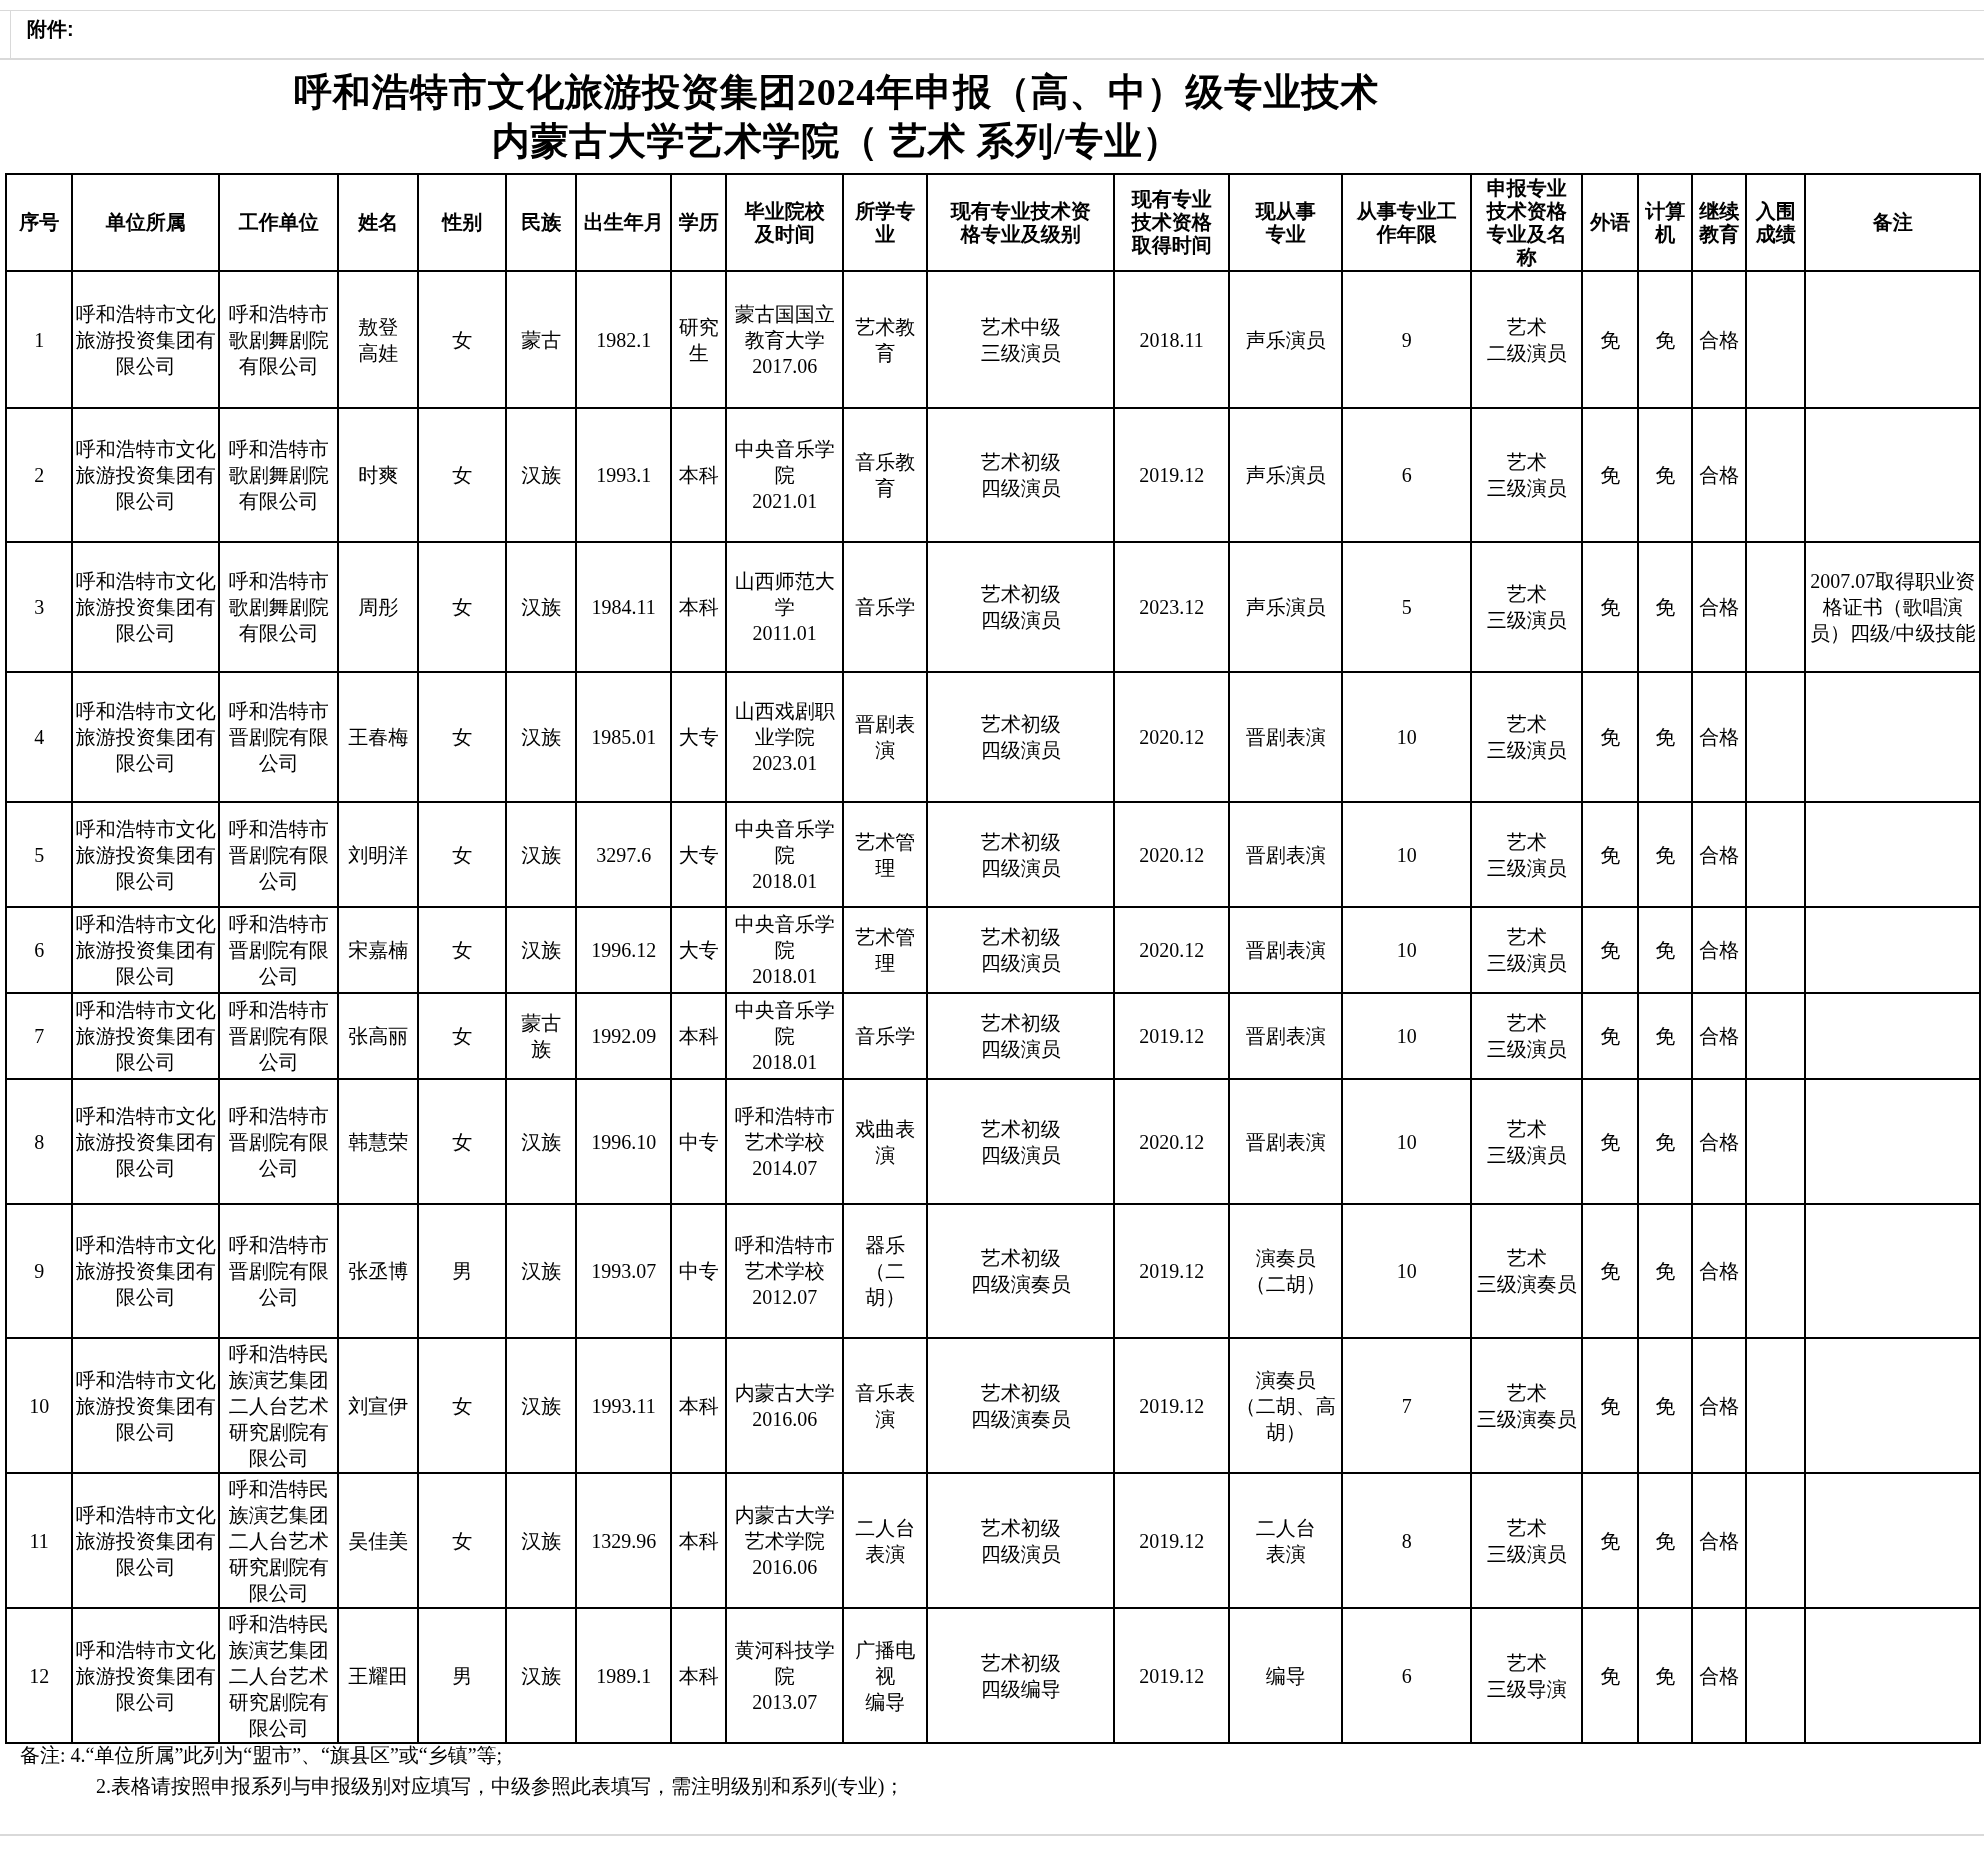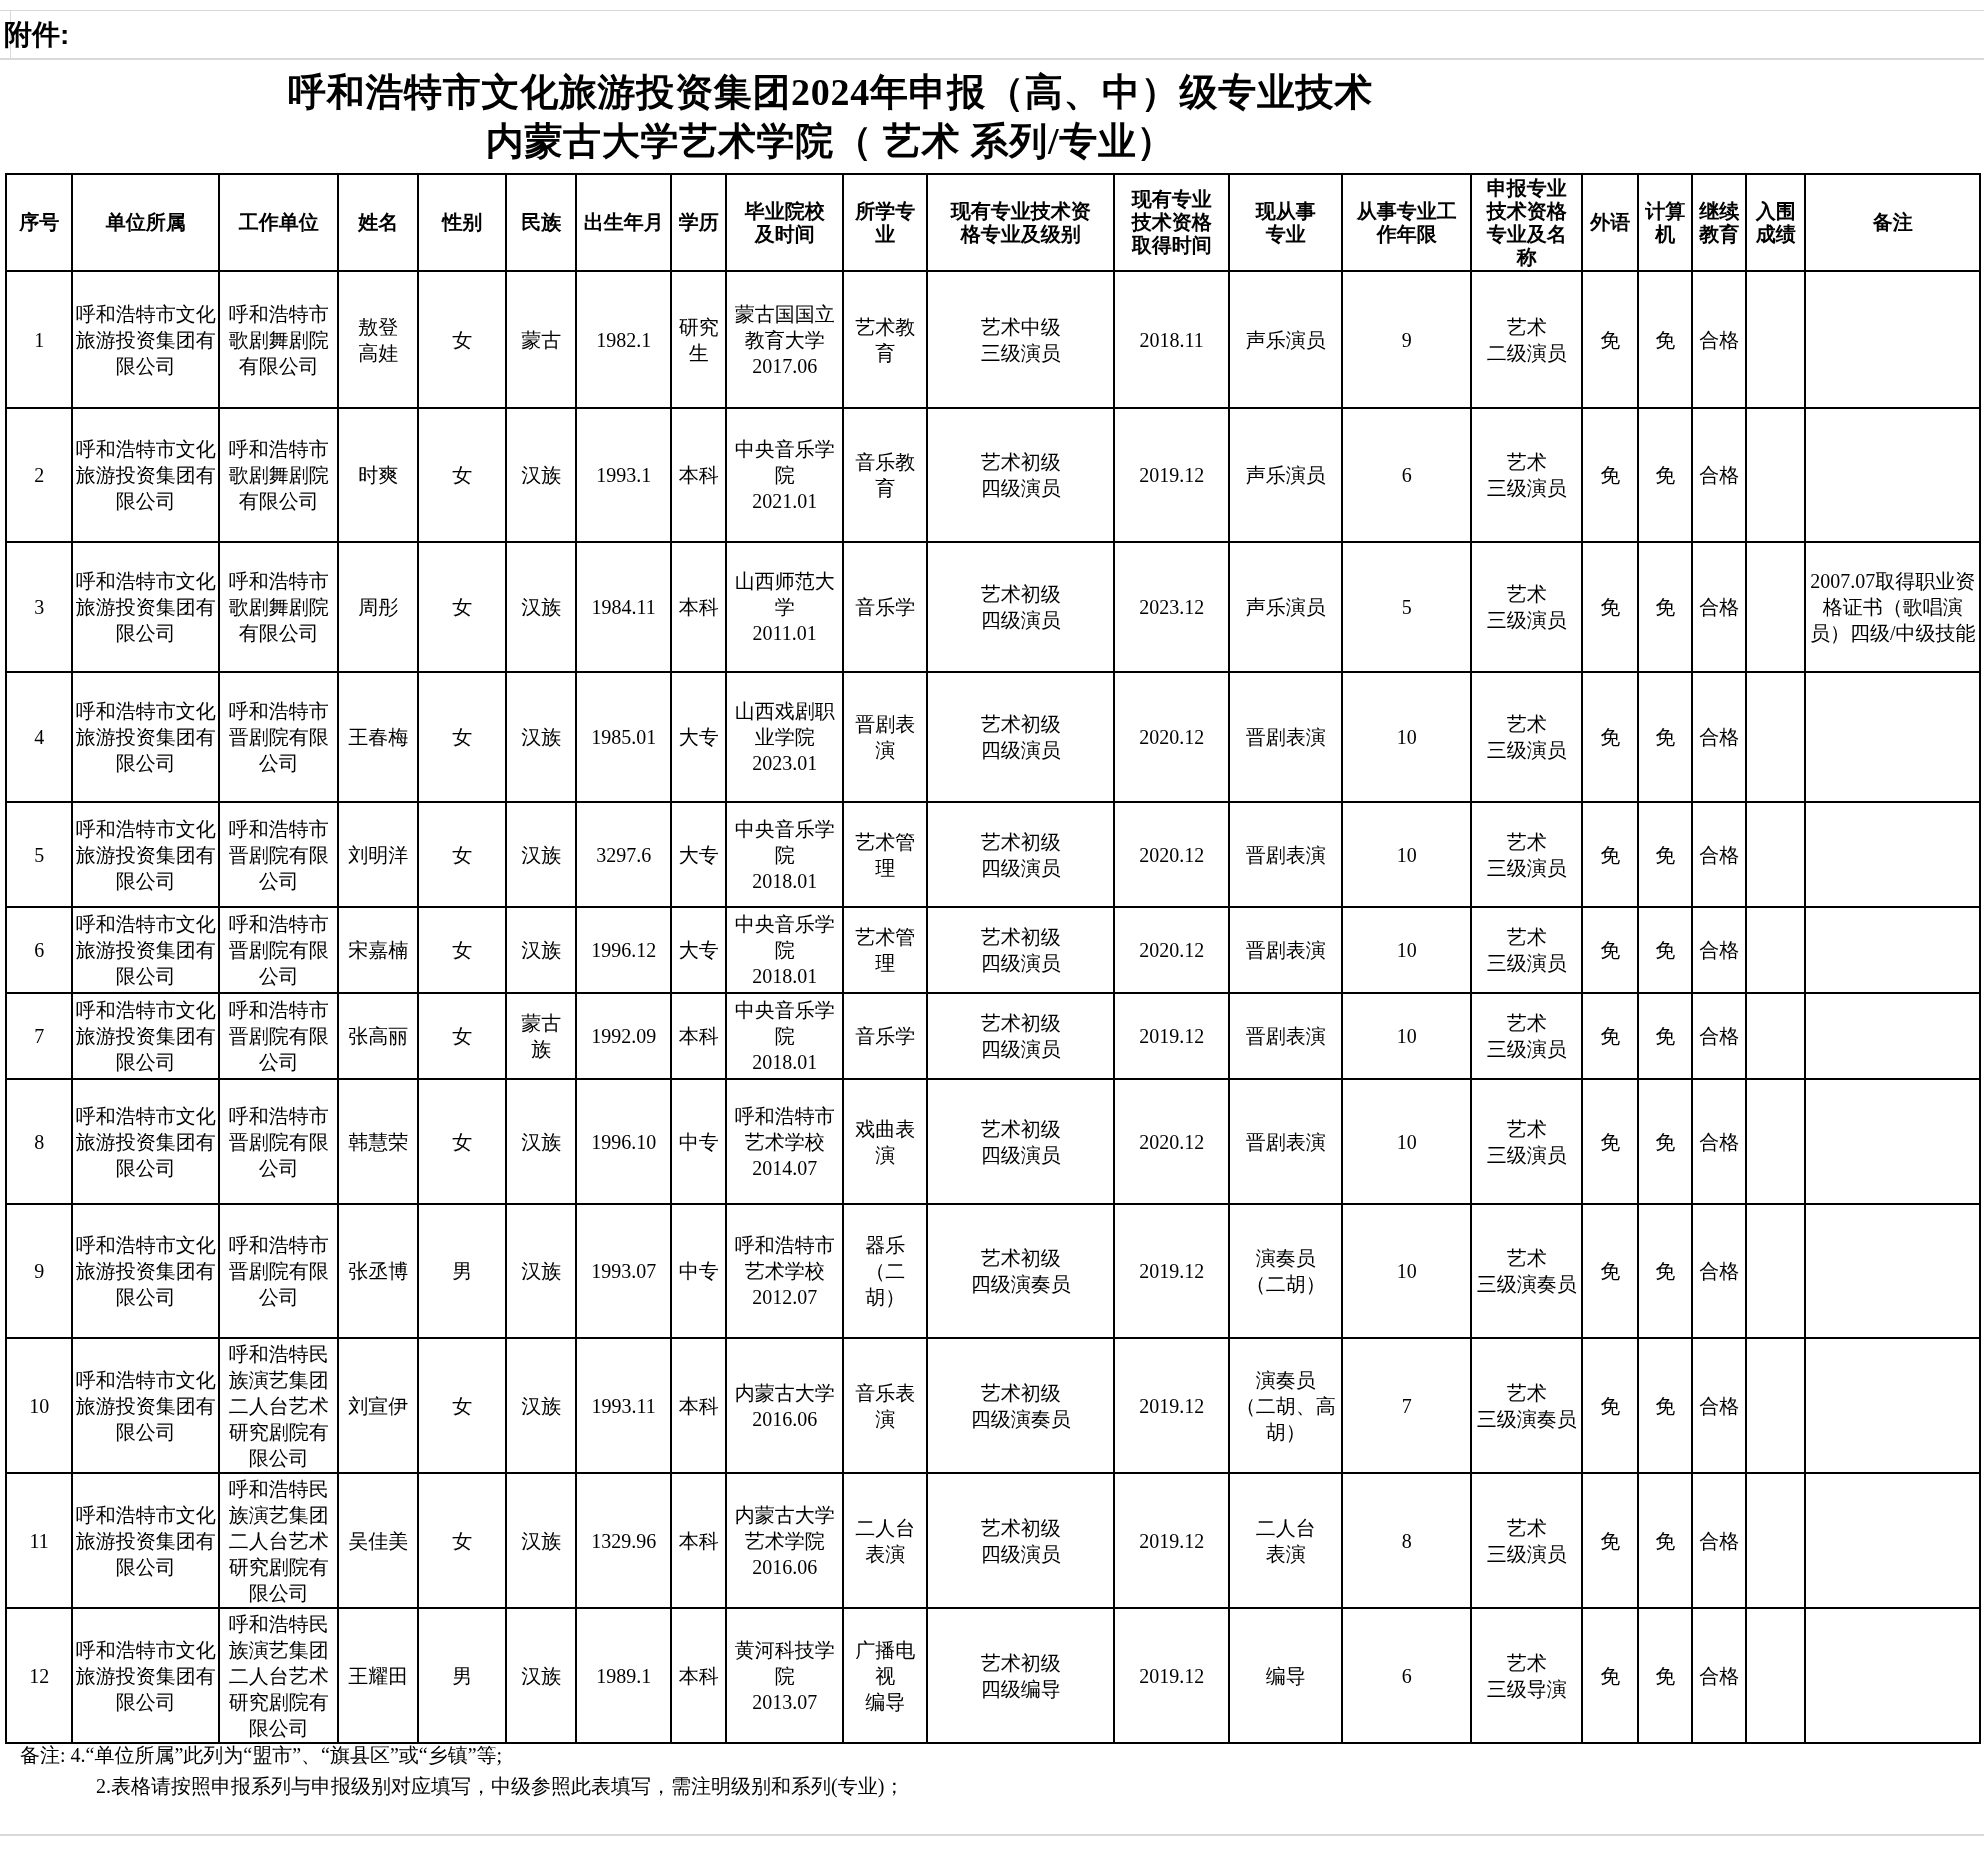--- a/index.html
+++ b/index.html
@@ -6,26 +6,26 @@
   #sheet{
     position:relative;
     width:1985px;height:1873px;
     background:#ffffff;
     font-family:"Liberation Serif","DejaVu Serif",serif;
     color:#000;
     overflow:hidden;
   }
   .gridline{position:absolute;background:#d9d9d9;}
   #attachment{
-    position:absolute;left:4px;top:16px;
-    font-size:28px;font-weight:bold;
+    position:absolute;left:27px;top:16px;
+    font-size:20px;font-weight:bold;
     font-family:"Liberation Sans","DejaVu Sans",sans-serif;
   }
   #title{
-    position:absolute;left:0;top:68px;width:1661px;
+    position:absolute;left:6px;top:68px;width:1661px;
     text-align:center;font-weight:bold;
     font-size:38px;line-height:1.28;
     letter-spacing:0.7px;
   }
   table#roster{
     position:absolute;left:5.2px;top:173px;
     width:1975px;
     border-collapse:collapse;table-layout:fixed;
     background:#fff;
   }

